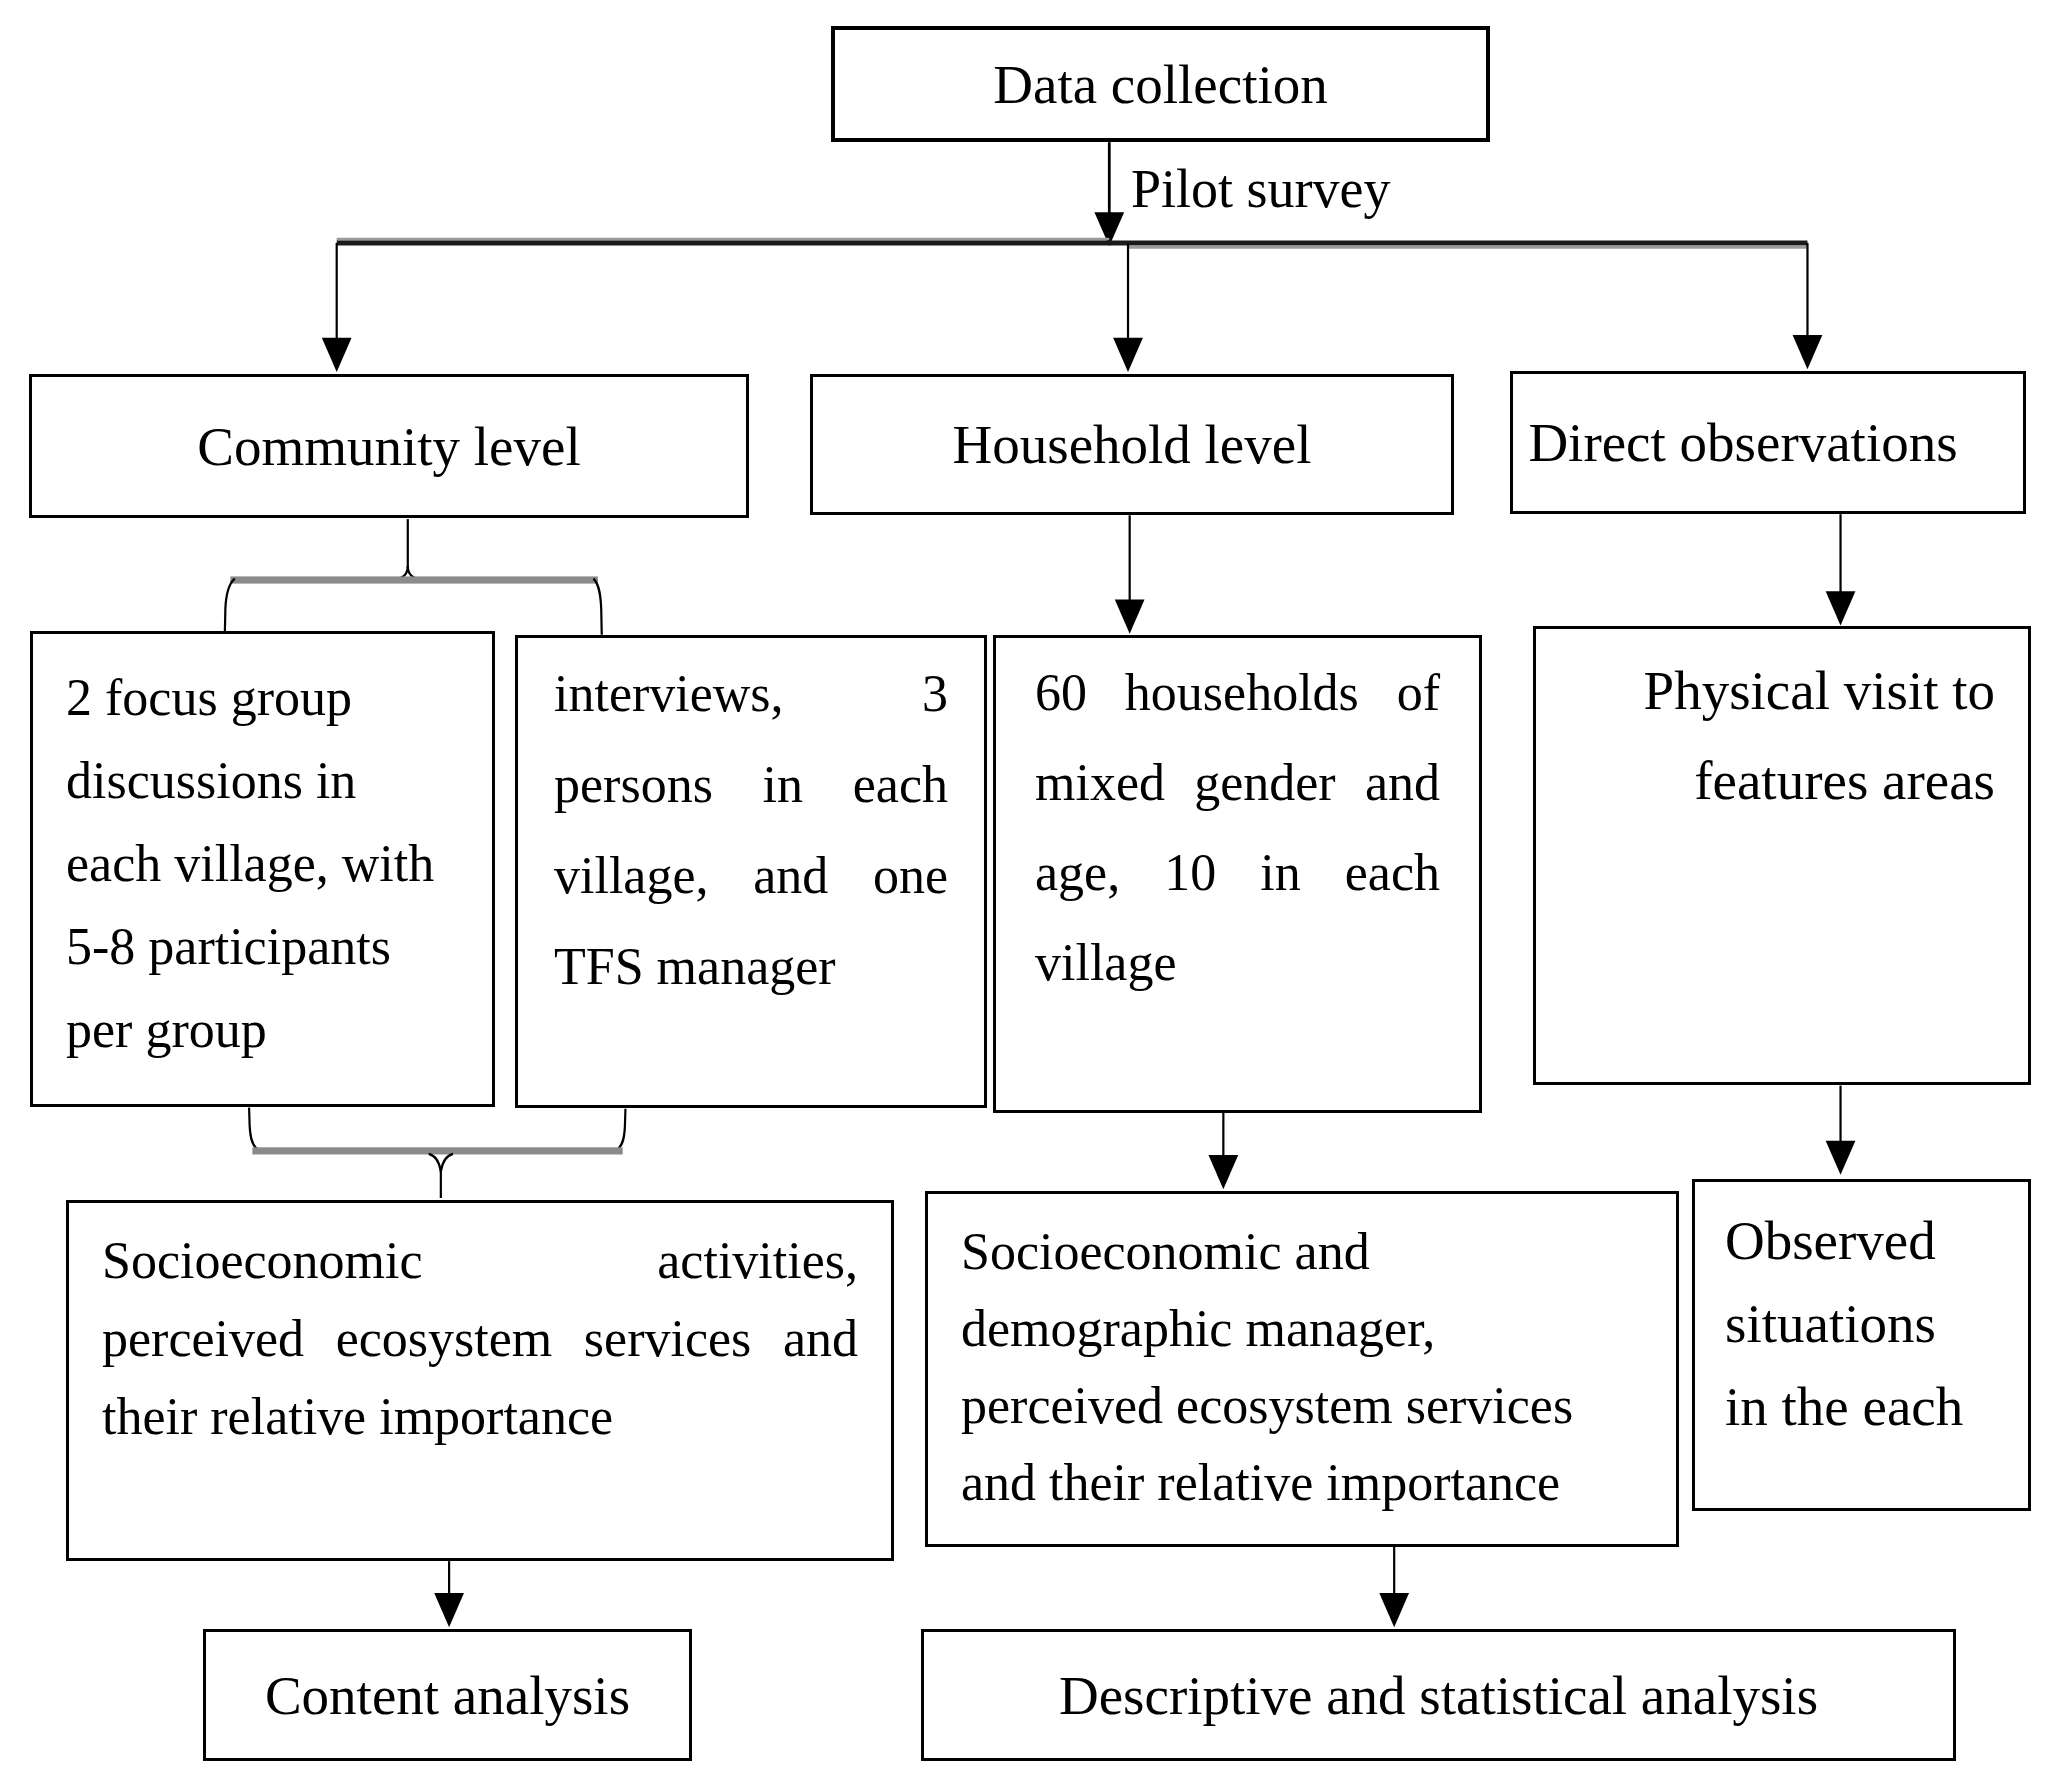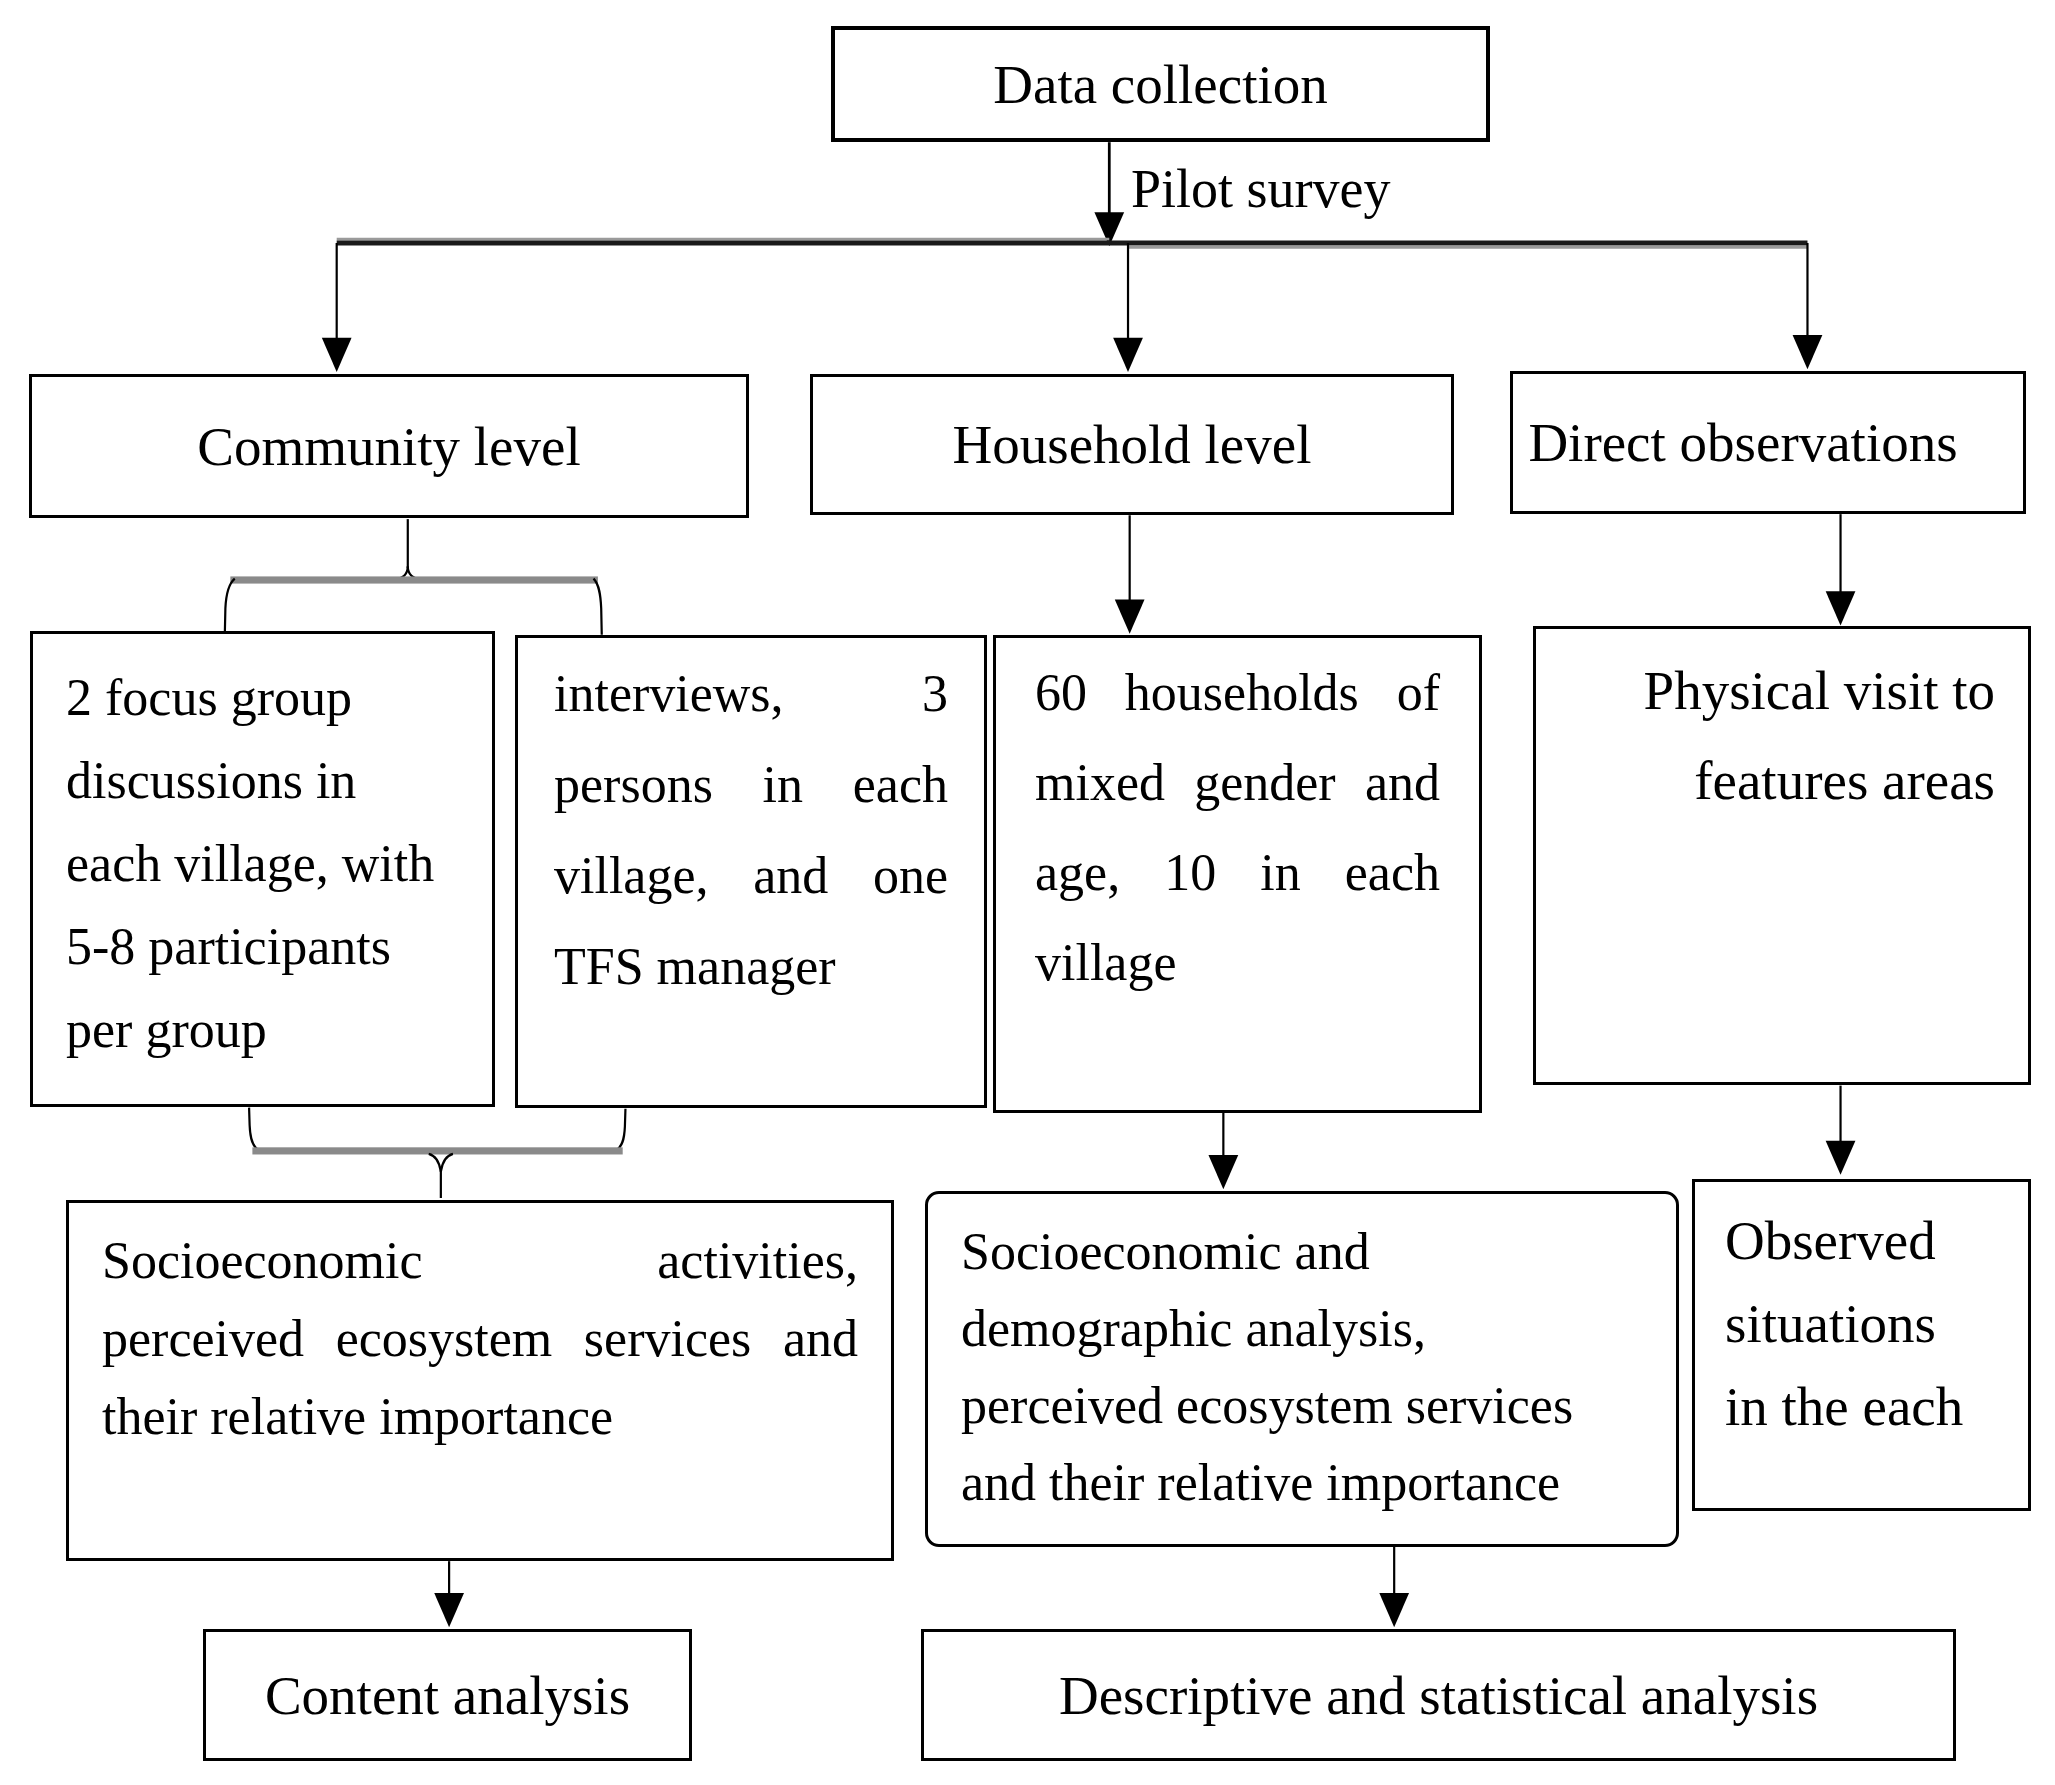--- a/index.html
+++ b/index.html
@@ -133,23 +133,23 @@
       <div class="tline">Physical visit to</div>
       <div class="tline">features areas</div>
     </div>
 
   <div class="bx body95 lhE just" style="left:66px;top:1200px;width:828px;height:361px;padding:19px 33px;">
       <div class="tline jfull">Socioeconomic activities,</div>
       <div class="tline jfull">perceived ecosystem services and</div>
       <div class="tline">their relative importance</div>
     </div>
 
-  <div class="bx body95 lhF" style="left:925px;top:1191px;width:754px;height:356px;padding:19px 33px;border-radius:14px;">
+  <div class="bx body95 lhF" style="left:925px;top:1191px;width:754px;height:356px;padding:19px 33px;">
       <div class="tline">Socioeconomic and</div>
-      <div class="tline">demographic analysis,</div>
+      <div class="tline">demographic manager,</div>
       <div class="tline">perceived ecosystem services</div>
       <div class="tline">and their relative importance</div>
     </div>
 
   <div class="bx lhI" style="left:1692px;top:1179px;width:339px;height:332px;padding:16.5px 30px;font-size:55px;">
       <div class="tline">Observed</div>
       <div class="tline">situations</div>
       <div class="tline">in the each</div>
     </div>
 

